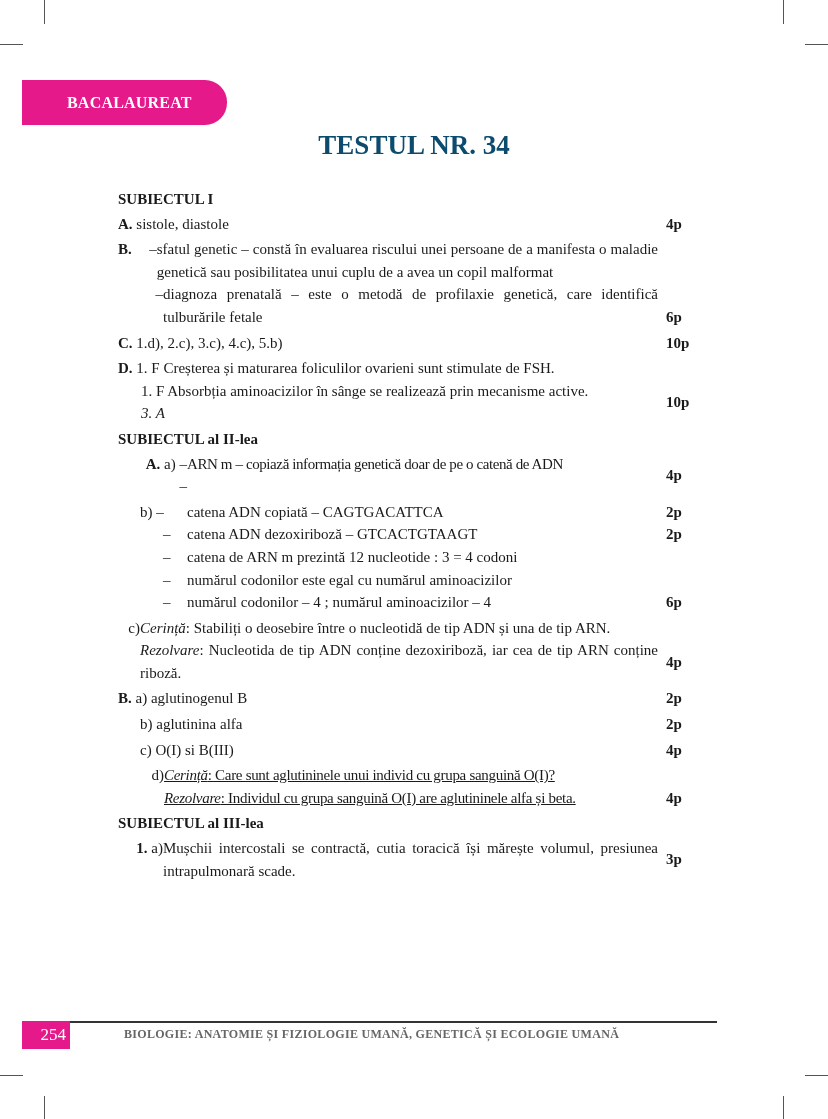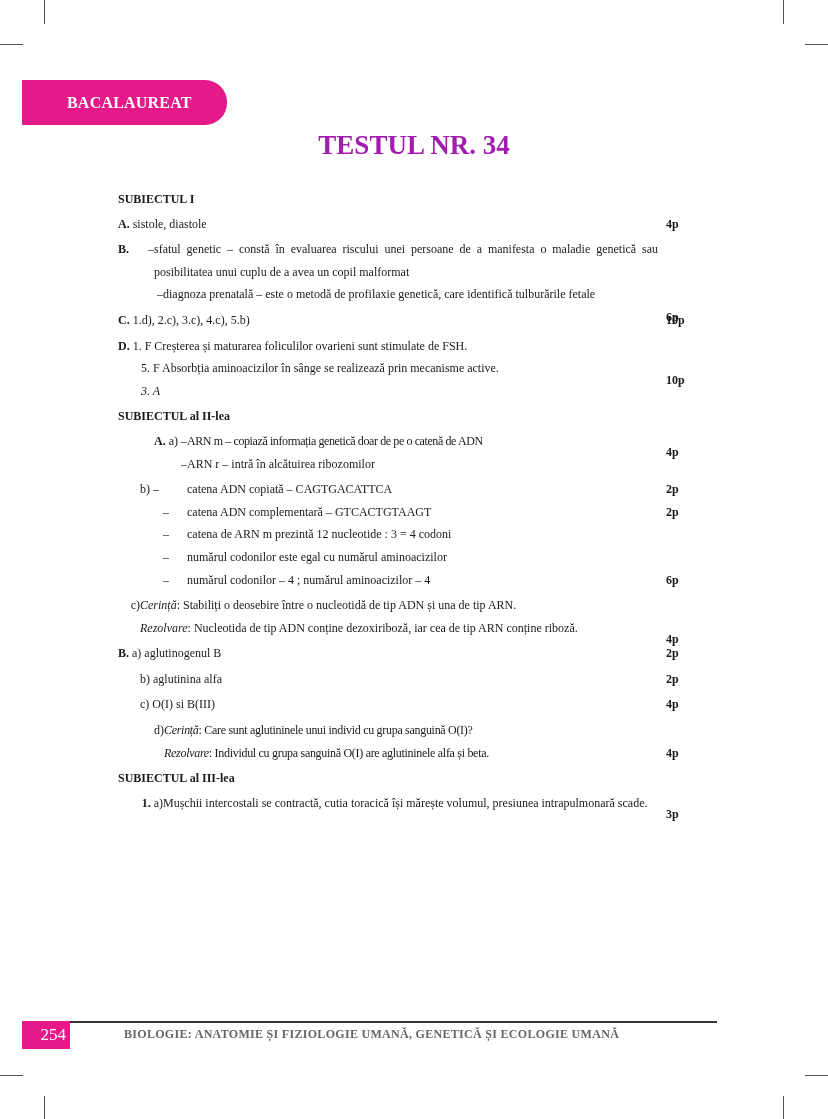--- a/index.html
+++ b/index.html
@@ -2,23 +2,23 @@
 <html><head>
 <meta charset="utf-8">
 <style>
   html, body { margin:0; padding:0; }
   body { width:828px; height:1119px; background:#ffffff; position:relative; overflow:hidden;
          font-family:"Liberation Serif", serif; color:#1a1a1a; }
   .crop { position:absolute; background:#555; }
   .badge { position:absolute; left:22px; top:80px; width:205px; height:45px; background:#e5198a;
            border-radius:0 22px 22px 0; color:#fff; font-weight:bold; font-size:16px;
            display:flex; align-items:center; padding-left:45px; box-sizing:border-box; letter-spacing:0.2px; }
-  .title { position:absolute; left:0; width:828px; top:130px; text-align:center; color:#a21caf;
+  .title { position:absolute; left:0; width:828px; top:130px; text-align:center; color:#0c4a6e;
            font-weight:bold; font-size:27px; }
-  .content { position:absolute; left:118px; top:188px; width:580px; font-size:12px; line-height:22.6px; }
+  .content { position:absolute; left:118px; top:188px; width:580px; font-size:15px; line-height:22.6px; }
   .row { position:relative; display:flex; }
   .row .body { flex:1; padding-right:40px; text-align:justify; }
   .pts { position:absolute; right:0; font-weight:bold; width:32px; text-align:left;font-family:Liberation Serif, serif; }
   .heading { font-weight:bold; margin-bottom:2px; }
   .lbl { font-weight:bold; }
   .gap { margin-bottom:3px; }
   .hang { display:flex; }
   .hang .mk { flex:0 0 auto;text-align:right; }
   .hang .tx { flex:1; text-align:justify; }
   em { font-style:italic; }
@@ -66,49 +66,48 @@
   </div>
 
   <div class="row gap">
     <div class="body"><span class="lbl">C.</span> <span>1.d), 2.c), 3.c), 4.c), 5.b)</span></div>
     <span class="pts">10p</span>
   </div>
 
   <div class="row gap">
     <div class="body">
       <div><span class="lbl">D.</span> <span>1. F Creșterea și maturarea foliculilor ovarieni sunt stimulate de FSH.</span></div>
-      <div style="padding-left:0;"><span style="padding-left:23px;"></span><span>5. F Absorbția aminoacizilor în sânge se realizează prin mecanisme active.</span></div>
+      <div style="padding-left:0;"><span style="padding-left:23px;"></span><span>1. F Absorbția aminoacizilor în sânge se realizează prin mecanisme active.</span></div>
       <div style="padding-left:23px;font-style:italic;">3. A</div>
     </div>
     <span class="pts" style="top:34px;">10p</span>
   </div>
 
   <div class="heading">SUBIECTUL al II-lea</div>
 
   <div class="row gap">
     <div class="body" style="text-align:left;">
       <div class="hang">
           <span class="mk" style="width:69px;"><span class="lbl">A.</span> <span>a)</span> –</span>
           <span class="tx" style="letter-spacing:-0.4px;">ARN m – copiază informația genetică doar de pe o catenă de ADN</span>
         </div>
       <div class="hang" style="padding-left:45px;">
           <span class="mk" style="width:24px;">–</span>
-          <span class="tx">ARN r – intră în alcătuirea ribozomilor</span>
         </div>
     </div>
     <span class="pts" style="top:11px;">4p</span>
   </div>
 
   <div class="gap">
     <div class="row">
         <div class="body"><span style="display:inline-block;width:22px;"></span><span style="display:inline-block;width:47px;"><span>b)</span> –</span><span>catena ADN copiată – CAGTGACATTCA</span></div>
         <span class="pts">2p</span>
       </div>
     <div class="row">
-        <div class="body"><span style="display:inline-block;width:45px;"></span><span style="display:inline-block;width:24px;">–</span><span>catena ADN complementară – GTCACTGTAAGT</span></div>
+        <div class="body"><span style="display:inline-block;width:45px;"></span><span style="display:inline-block;width:24px;">–</span><span>catena ADN dezoxiriboză – GTCACTGTAAGT</span></div>
         <span class="pts">2p</span>
       </div>
     <div class="row">
         <div class="body"><span style="display:inline-block;width:45px;"></span><span style="display:inline-block;width:24px;">–</span><span>catena de ARN m prezintă 12 nucleotide : 3 = 4 codoni</span></div>
         <span class="pts"></span>
       </div>
     <div class="row">
         <div class="body"><span style="display:inline-block;width:45px;"></span><span style="display:inline-block;width:24px;">–</span><span>numărul codonilor este egal cu numărul aminoacizilor</span></div>
         <span class="pts"></span>
       </div>
@@ -138,21 +137,21 @@
     <span class="pts">2p</span>
   </div>
   <div class="row gap">
     <div class="body"><span style="display:inline-block;width:22px;"></span><span>c)</span> <span>O(I) si B(III)</span></div>
     <span class="pts">4p</span>
   </div>
   <div class="row gap">
     <div class="body" style="padding-left:22px;">
       <div class="hang">
           <span class="mk" style="width:24px;">d)</span>
-        <span class="tx" style="letter-spacing:-0.3px;"><em>Cerință</em><span>: Care sunt aglutininele unui individ cu grupa sanguină O(I)?</span><br>
+        <span class="tx" style="letter-spacing:-0.3px;text-decoration:underline;"><em>Cerință</em><span>: Care sunt aglutininele unui individ cu grupa sanguină O(I)?</span><br>
         <em>Rezolvare</em><span>: Individul cu grupa sanguină O(I) are aglutininele alfa și beta.</span></span>
       </div>
     </div>
     <span class="pts" style="top:23px;">4p</span>
   </div>
 
   <div class="heading">SUBIECTUL al III-lea</div>
   <div class="row gap">
     <div class="body">
       <div class="hang">

